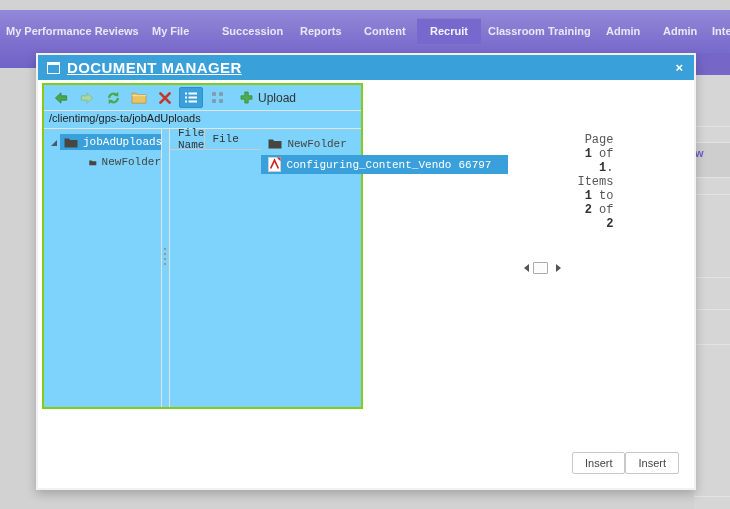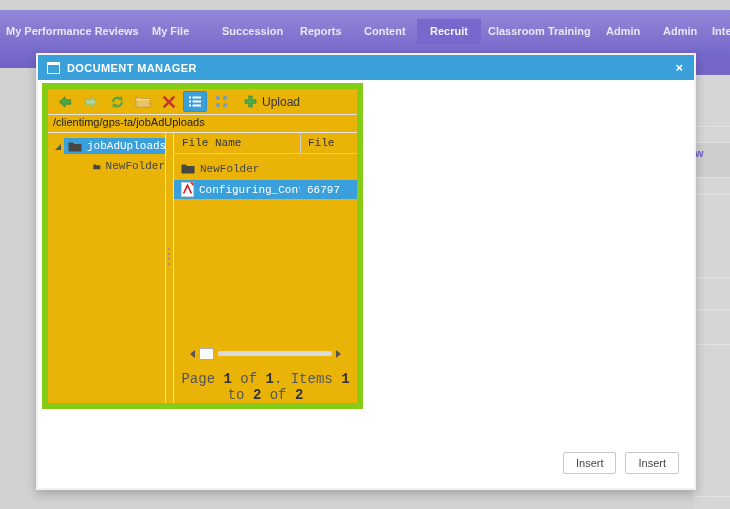--- a/index.html
+++ b/index.html
@@ -31,27 +31,27 @@
   
   .dialog{
     position:absolute;left:36px;top:53px;width:656px;height:433px;
     background:#fff;border:2px solid #f2f2f2;
     box-shadow:0 4px 10px rgba(0,0,0,0.22);
   }
   .titlebar{
     height:25px;background:#3aa0da;display:flex;align-items:center;padding:0 9px;cursor:default;
   }
   .win-icon{width:11px;height:8px;border:1px solid #fff;border-top:3px solid #fff;margin-right:7px;}
-  .title-text{font-size:11px;font-weight:bold;color:#fff;letter-spacing:.4px;flex:1;}
+  .title-text{font-size:15px;font-weight:bold;color:#fff;letter-spacing:.4px;flex:1;text-decoration:underline;}
   .close-x{color:#fff;font-size:13px;font-weight:bold;line-height:13px;cursor:pointer;padding:0 2px;}
   .dialog-body{position:relative;height:408px;}
   
   .panel{
     position:absolute;left:4px;top:3px;width:321px;height:326px;
-    border:6px solid #84cc16;background:#eab308;box-sizing:border-box;
+    border:2px solid #84cc16;background:#7dd3fc;box-sizing:border-box;
     display:flex;flex-direction:column;
   }
   .toolbar{
     height:25px;flex:0 0 25px;border-bottom:1px solid #e4e4e4;
     display:flex;align-items:center;padding-left:4px;
   }
   .tbtn{width:26px;height:22px;display:flex;align-items:center;justify-content:center;cursor:pointer;}
   .tbtn.chip{
     width:24px;height:21px;background:#3aa0dc;border:1px solid #2f8fc6;border-radius:2px;
     box-sizing:border-box;margin:0 1px;
@@ -69,41 +69,41 @@
   .tree{width:117px;flex:0 0 117px;padding-top:4px;font-size:11px;overflow:hidden;}
   .tree-row1{display:flex;align-items:center;height:18px;cursor:pointer;}
   .expander{width:0;height:0;border-right:6px solid #4a5a68;border-top:6px solid transparent;margin:2px 3px 0 7px;}
   .tree-chip{display:flex;align-items:center;background:#3aa0dc;color:#fff;padding:2px 8px 2px 4px;gap:5px;flex:1;}
   .tree-row2{display:flex;align-items:center;gap:5px;margin:5px 0 0 45px;color:#444;cursor:pointer;}
   
   .splitter{flex:0 0 7px;border-left:1px solid #e2e2e2;border-right:1px solid #e2e2e2;position:relative;cursor:col-resize;}
   .grip{position:absolute;left:2px;top:calc(50% - 20px);width:2px;height:2px;background:#969696;
         box-shadow:0 5px 0 #969696,0 10px 0 #969696,0 15px 0 #969696;}
   
-  .filelist{flex:1;display:flex;flex-direction:column;min-width:0;}
+  .filelist{flex:1;display:flex;flex-direction:row;min-width:0;}
   .fl-header{display:flex;height:20px;flex:0 0 20px;border-bottom:1px solid #ccc;align-items:center;font-size:11px;color:#333;cursor:pointer;}
   .fl-header .c-name{flex:1;padding-left:8px;}
   .fl-header .c-size{width:57px;flex:0 0 57px;padding-left:7px;border-left:1px solid #ccc;box-sizing:border-box;height:100%;display:flex;align-items:center;}
   .fl-rows{flex:1;padding-top:6px;min-height:0;}
   .fl-row{display:flex;align-items:center;height:17px;font-size:11px;color:#444;cursor:pointer;}
   .fl-row .name-cell{flex:1;display:flex;align-items:center;gap:5px;padding-left:7px;min-width:0;overflow:hidden;white-space:nowrap;}
   .fl-row .size-cell{width:57px;flex:0 0 57px;padding-left:7px;box-sizing:border-box;}
   .fl-row.selected{background:#3aa0dc;color:#fff;height:19px;margin-top:3px;}
   .fl-row .fname{overflow:hidden;white-space:nowrap;flex:1;min-width:0;}
   
   .hscroll{flex:0 0 13px;display:flex;align-items:center;margin:0 16px;gap:4px;cursor:default;}
   .arr{width:0;height:0;cursor:pointer;}
   .arr.left{border-right:5px solid #555;border-top:4px solid transparent;border-bottom:4px solid transparent;}
   .arr.right{border-left:5px solid #555;border-top:4px solid transparent;border-bottom:4px solid transparent;}
   .thumb{width:13px;height:10px;background:#fcfcfc;border:1px solid #ababab;border-radius:1px;cursor:grab;}
   .track{flex:1;height:5px;background:#dadada;border-radius:2px;}
-  .pager{flex:0 0 22px;text-align:center;font-size:14px;color:#555;padding-top:4px;margin-top:7px;}
+  .pager{flex:0 0 22px;text-align:right;font-size:12px;color:#555;padding-top:4px;}
   .pager b{color:#333;}
   
-  .footer-buttons{position:absolute;right:15px;bottom:14px;display:flex;gap:9px;}
+  .footer-buttons{position:absolute;right:15px;bottom:14px;display:flex;}
   .btn{
     font-family:"Liberation Sans",sans-serif;font-size:11px;color:#444;background:#fff;
     border:1px solid #c8c8c8;border-radius:2px;padding:4px 12px;cursor:pointer;
   }
   svg{display:block;}
 </style>
 </head>
 <body>
 
 <div class="nav">

